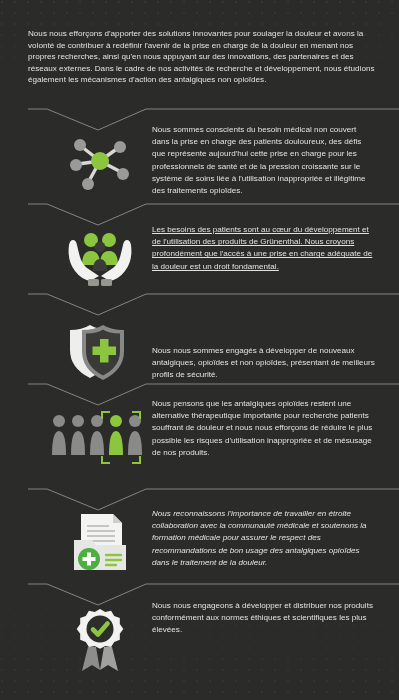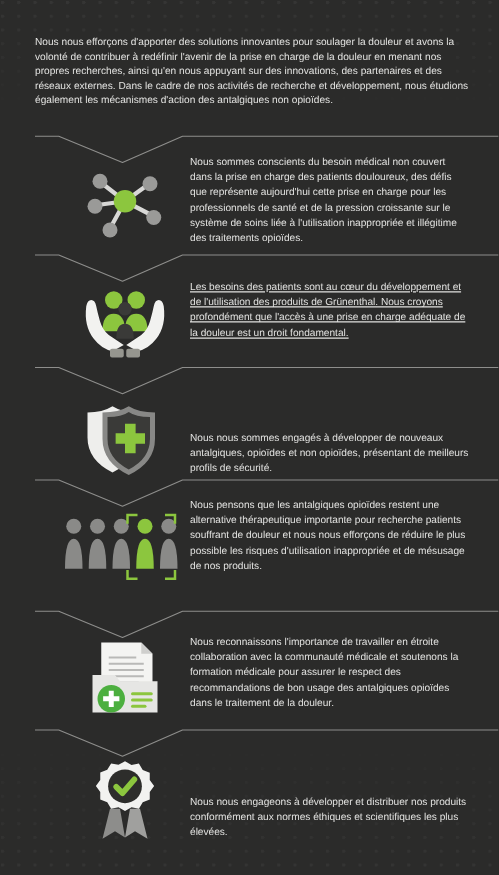--- a/index.html
+++ b/index.html
@@ -235,21 +235,21 @@
           <circle cx="25" cy="49" r="11" fill="#4caf3f"></circle>
           <path d="M23 42.5 h4 v4.5 h4.5 v4 H27 v4.5 h-4 V51 h-4.5 v-4 H23 z" fill="#ffffff"></path>
 
           <g stroke="#8cc63e" stroke-width="2.4" stroke-linecap="round">
             <line x1="42" y1="45" x2="57" y2="45"></line>
             <line x1="42" y1="50" x2="57" y2="50"></line>
             <line x1="42" y1="55" x2="52" y2="55"></line>
           </g>
         </svg>
       </div>
-      <div class="text-cell" style="top:11px;">Nous reconnaissons l'importance de travailler en étroite collaboration avec la communauté médicale et soutenons la formation médicale pour assurer le respect des recommandations de bon usage des antalgiques opioïdes dans le traitement de la douleur.</div>
+      <div class="text-cell" style="top:11px;font-style:italic;">Nous reconnaissons l'importance de travailler en étroite collaboration avec la communauté médicale et soutenons la formation médicale pour assurer le respect des recommandations de bon usage des antalgiques opioïdes dans le traitement de la douleur.</div>
     </div>
 
     <div class="sep" style="top:579px;">
       <svg viewBox="0 0 399 34" xmlns="http://www.w3.org/2000/svg">
         <path d="M28 5 L47 5 L98 26 L146 5 L399 5" fill="none" stroke="#8e8e8c" stroke-width="0.9" stroke-linejoin="round"></path>
       </svg>
     </div>
 
     <div class="row" style="top:592px;">
       <div class="icon-cell">
@@ -260,17 +260,17 @@
 
           <path d="M34 6
                    l5.2 2.9 l5.9 -1.1 l3.1 5.1 l5.6 2.2 l0 6 l3.5 4.8 l-3.5 4.8 l0 6 l-5.6 2.2
                    l-3.1 5.1 l-5.9 -1.1 l-5.2 2.9 l-5.2 -2.9 l-5.9 1.1 l-3.1 -5.1 l-5.6 -2.2
                    l0 -6 l-3.5 -4.8 l3.5 -4.8 l0 -6 l5.6 -2.2 l3.1 -5.1 l5.9 1.1 z" fill="#f2f2f0"></path>
           <circle cx="34" cy="26" r="13.5" fill="#2d2d2b"></circle>
 
           <path d="M27 26.5 l5 5 l9.5 -11" fill="none" stroke="#8cc63e" stroke-width="4.6" stroke-linecap="round" stroke-linejoin="round"></path>
         </svg>
       </div>
-      <div class="text-cell" style="top:8px;margin-top:36px;">Nous nous engageons à développer et distribuer nos produits conformément aux normes éthiques et scientifiques les plus élevées.</div>
+      <div class="text-cell" style="top:8px;">Nous nous engageons à développer et distribuer nos produits conformément aux normes éthiques et scientifiques les plus élevées.</div>
     </div>
 
   </div>
 </div>
 
 </body></html>

